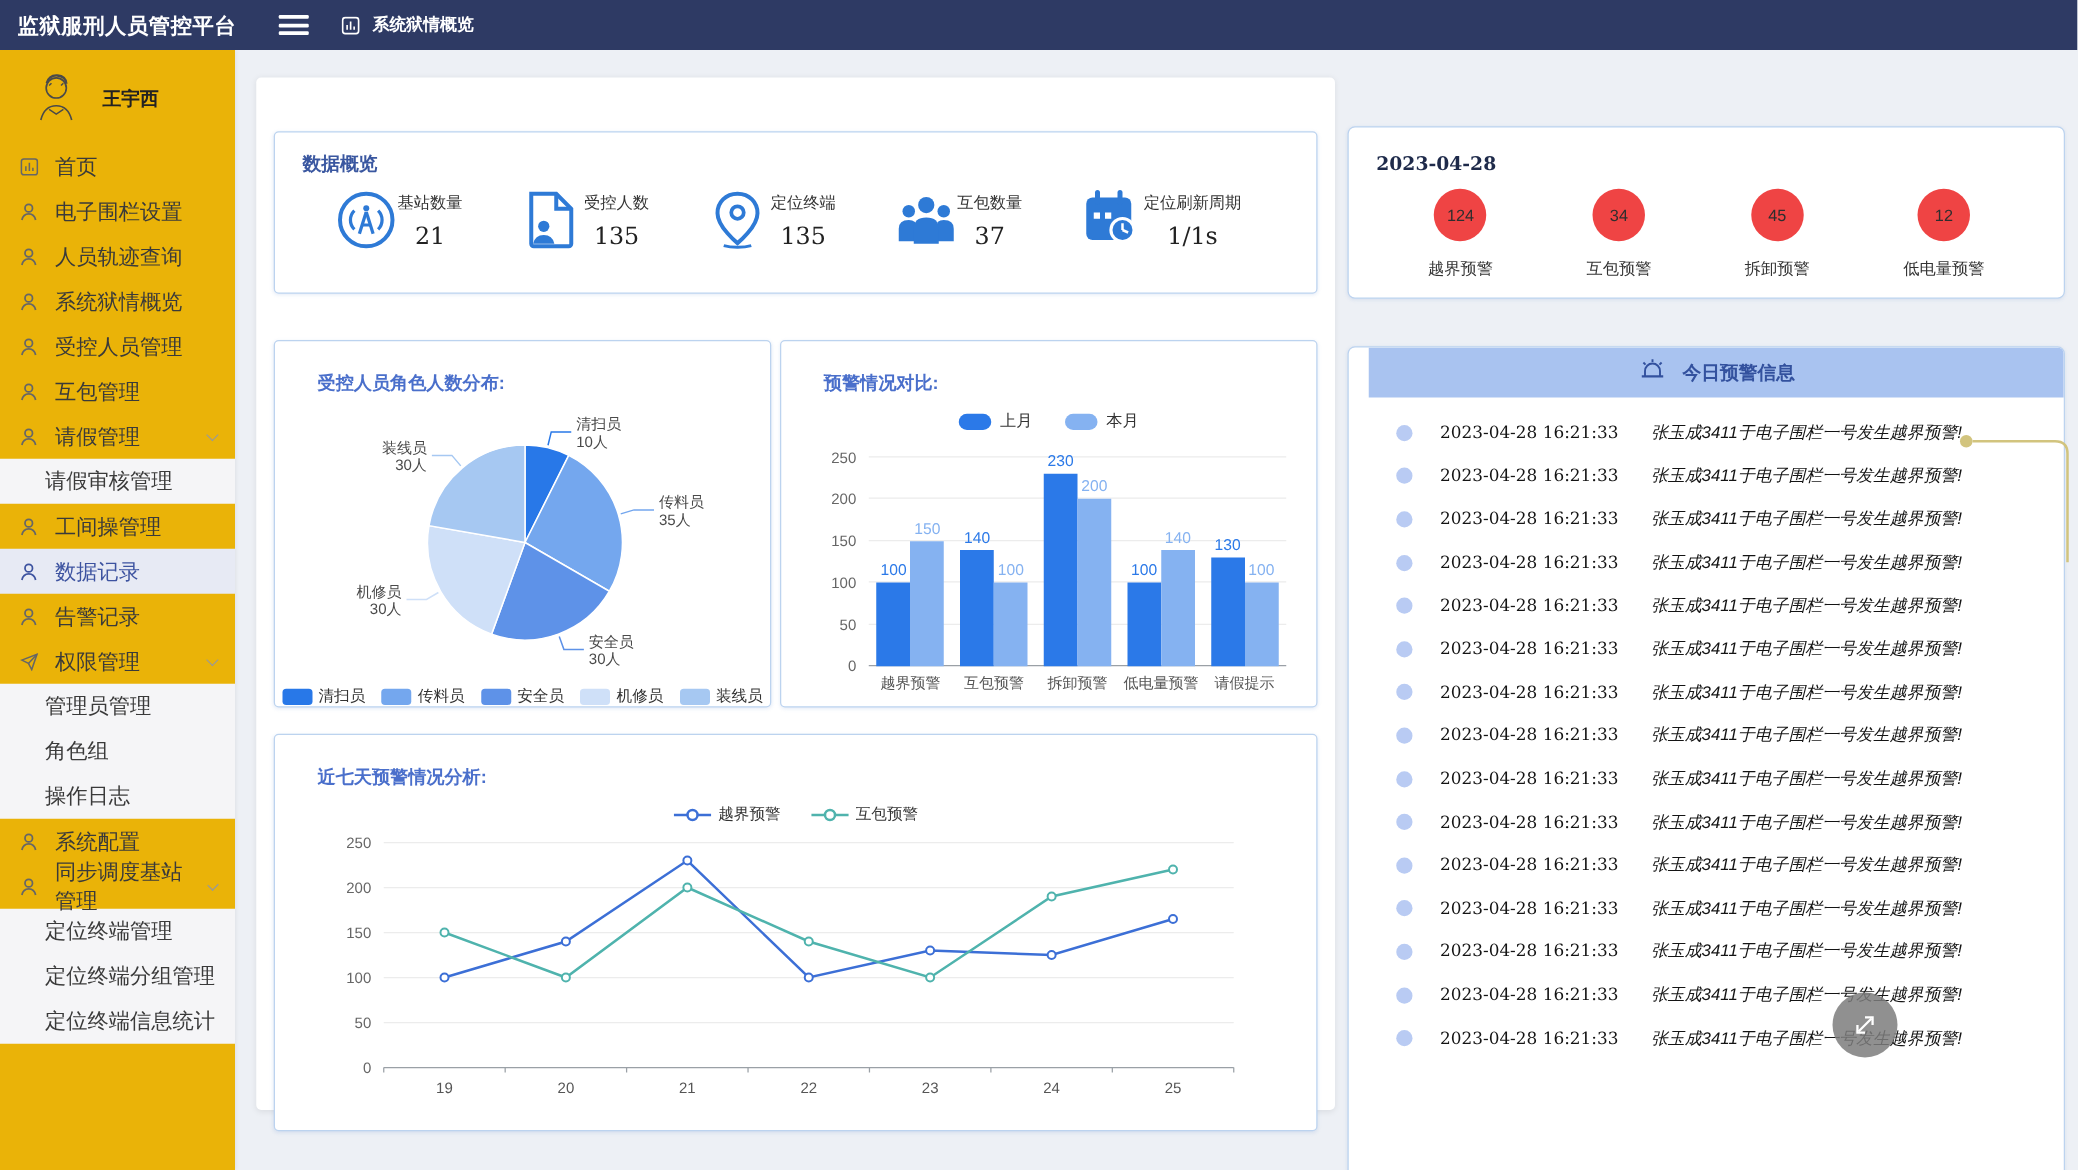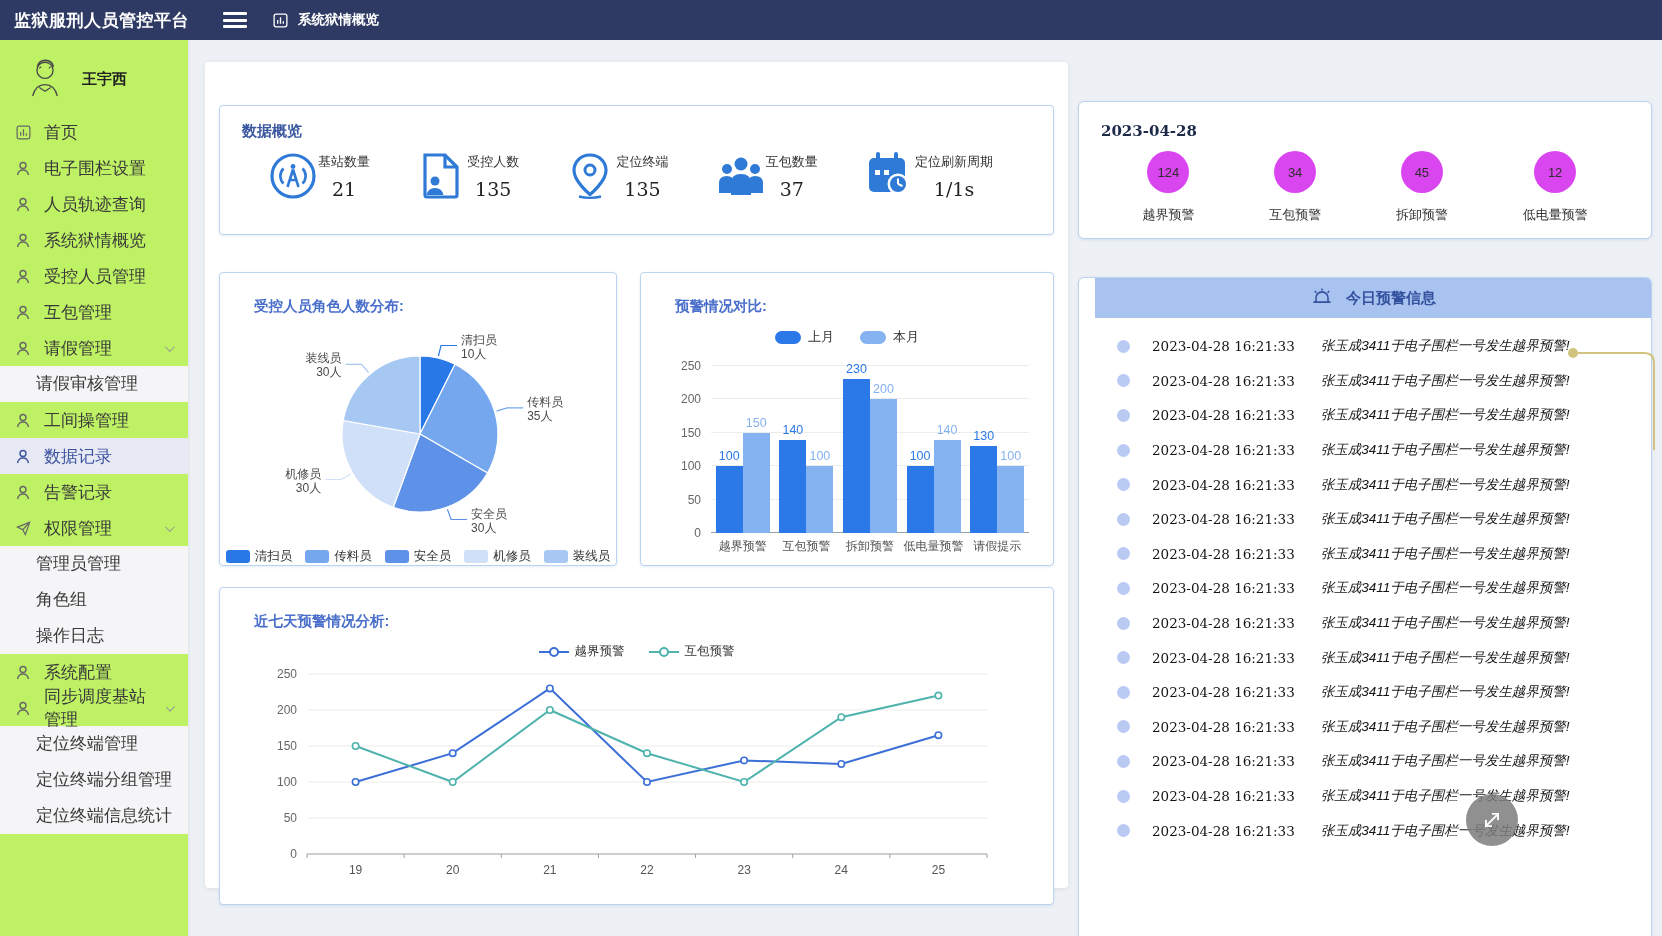--- a/index.html
+++ b/index.html
@@ -8,21 +8,21 @@
 
   
   .top-header { position:absolute; left:0; top:0; right:0; height:40px; background:#2e3a64; display:flex; align-items:center; color:#fff; z-index:20; }
   .app-title { width:205px; padding-left:14px; font-size:17px; font-weight:bold; letter-spacing:.5px; }
   .hamburger { width:24px; height:16px; display:flex; flex-direction:column; justify-content:space-between; margin-left:18px; cursor:pointer; }
   .hamburger span { display:block; height:3px; background:#fff; border-radius:1px; }
   .crumb-icon { margin-left:26px; display:flex; align-items:center; }
   .crumb-text { margin-left:10px; font-size:13.5px; font-weight:bold; }
 
   
-  .sidebar { position:absolute; left:0; top:40px; bottom:0; width:188px; background:#bef264; box-shadow:1px 0 3px rgba(0,0,0,.06); z-index:10; }
+  .sidebar { position:absolute; left:0; top:40px; bottom:0; width:188px; background:#eab308; box-shadow:1px 0 3px rgba(0,0,0,.06); z-index:10; }
   .user-block { display:flex; align-items:center; gap:18px; padding:16px 0 12px 26px; }
   .user-name { font-size:15px; font-weight:bold; color:#222; }
   .menu { font-size:17px; color:#3a3a3a; }
   .menu-item { height:36px; display:flex; align-items:center; padding-left:16px; gap:12px; cursor:pointer; }
   .menu-item .mi-icon { width:16px; height:16px; color:#666; flex:0 0 16px; display:flex; align-items:center; }
   .menu-item.active { background:#e7eaf4; color:#3d53a0; }
   .menu-item.active .mi-icon { color:#3d53a0; }
   .chev { margin-left:auto; margin-right:16px; width:7px; height:7px; border-right:1.5px solid #999; border-bottom:1.5px solid #999; transform:rotate(45deg) translateY(-2px); }
   .submenu { background:#f5f5f7; }
   .submenu-item { height:36px; line-height:36px; padding-left:36px; cursor:pointer; color:#3a3a3a; }
@@ -34,21 +34,21 @@
 
   .overview-card { height:130px; margin-bottom:16px; }
   .card-title { color:#3a57a0; font-weight:bold; font-size:15px; padding:16px 0 0 22px; }
   .stats-row { display:flex; justify-content:space-between; align-items:center; padding:10px 60px 0 48px; }
   .stat { display:flex; align-items:center; }
   .stat-icon { width:50px; height:50px; color:#2e7ad6; }
   .stat-text { display:flex; flex-direction:column; align-items:center; }
   .stat-label { font-size:13px; color:#333; }
   .stat-value { font-family:"DejaVu Serif", serif; font-size:19px; color:#222; margin-top:7px; }
 
-  .charts-row { display:flex; gap:23px; margin-bottom:15px; }
+  .charts-row { display:flex; gap:7px; margin-bottom:15px; }
   .pie-card { width:398px; height:294px; }
   .bar-card { flex:1; height:294px; }
   .chart-title { color:#4a6fcb; font-weight:bold; font-size:14.5px; padding:24px 0 0 34px; }
   .line-card { height:318px; }
 
   
   .pie-legend { display:flex; justify-content:center; align-items:center; gap:13px; font-size:12.5px; color:#333; margin-top:-2px; }
   .pie-legend .sw { width:24px; height:13px; border-radius:3px; display:inline-block; }
   .pie-legend .pl-item { display:flex; align-items:center; gap:5px; cursor:pointer; }
 
@@ -71,21 +71,21 @@
   .line-legend { display:flex; justify-content:center; align-items:center; gap:24px; margin-top:12px; font-size:12.5px; color:#333; }
   .line-legend .ll-item { display:flex; align-items:center; gap:6px; cursor:pointer; }
   .line-svg { display:block; margin:4px auto 0; }
 
   
   .right-col { width:574px; margin-top:18px; display:flex; flex-direction:column; gap:17px; }
   .summary-card { height:138px; border-radius:6px; }
   .summary-date { font-family:"DejaVu Serif", serif; font-weight:bold; font-size:15px; color:#1e2a4a; padding:20px 0 0 22px; }
   .summary-stats { display:flex; justify-content:space-around; padding:11px 26px 0; }
   .sum-stat { text-align:center; }
-  .sum-circle { width:42px; height:42px; border-radius:50%; background:#d946ef; display:flex; align-items:center; justify-content:center; font-size:13px; color:#2e2e2e; margin:0 auto; }
+  .sum-circle { width:42px; height:42px; border-radius:50%; background:#ef4444; display:flex; align-items:center; justify-content:center; font-size:13px; color:#2e2e2e; margin:0 auto; }
   .sum-label { margin-top:13px; font-size:13px; color:#333; }
 
   .alerts-card { height:770px; border-radius:6px; overflow:hidden;padding-left:16px; }
   .alerts-header { height:40px; background:#a9c3f0; display:flex; align-items:center; justify-content:center; gap:12px; color:#33519e; font-size:15px; font-weight:bold; }
   .alerts-list { padding-top:11px; }
   .alert-row { height:34.6px; display:flex; align-items:center; padding-left:22px; font-size:13.5px; color:#141414; }
   .alert-dot { width:13px; height:13px; border-radius:50%; background:#b9cbf3; margin-right:22px; flex:0 0 13px; }
   .alert-time { font-family:"DejaVu Serif", serif; margin-right:26px; white-space:nowrap; }
   .alert-msg { white-space:nowrap;font-style:italic; }
 

